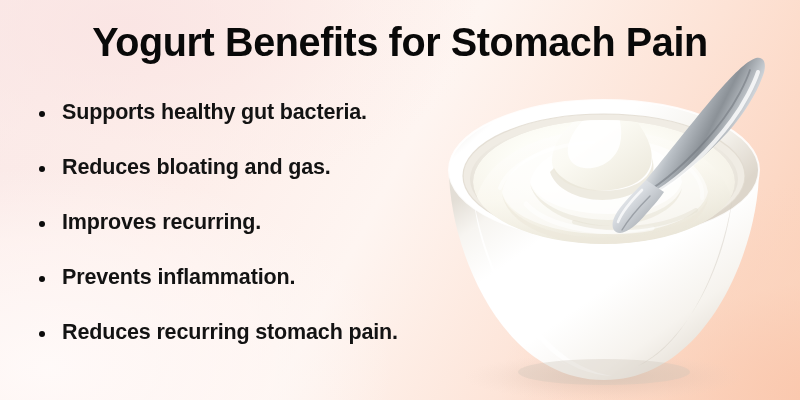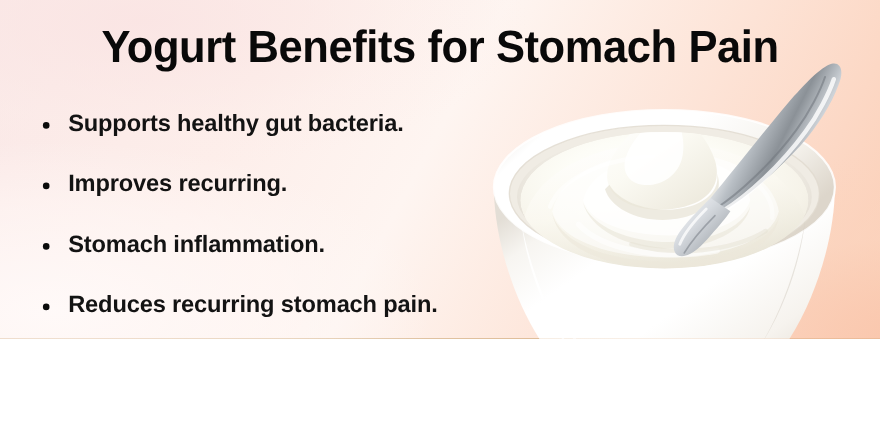--- a/index.html
+++ b/index.html
@@ -9,21 +9,21 @@
   body {
     width: 800px;
     height: 400px;
     overflow: hidden;
     font-family: "Liberation Sans", sans-serif;
   }
 
   #canvas {
     position: relative;
     width: 800px;
-    height: 308px;
+    height: 400px;
     overflow: hidden;
     background: #a16207;
   }
 
   
   .bg-base {
     position: absolute;
     inset: 0;
     background: linear-gradient(118deg,
                 #fae8e7 0%,
@@ -138,25 +138,29 @@
 
   <div class="title">Yogurt Benefits for Stomach Pain</div>
 
   <ul class="bullets">
     <li class="bullet-row">
       <span class="bullet-dot"></span>
       <span class="bullet-text">Supports healthy gut bacteria.</span>
     </li>
     <li class="bullet-row">
       <span class="bullet-dot"></span>
+      <span class="bullet-text">Reduces bloating and gas.</span>
+    </li>
+    <li class="bullet-row">
+      <span class="bullet-dot"></span>
       <span class="bullet-text">Improves recurring.</span>
     </li>
     <li class="bullet-row">
       <span class="bullet-dot"></span>
-      <span class="bullet-text">Stomach inflammation.</span>
+      <span class="bullet-text">Prevents inflammation.</span>
     </li>
     <li class="bullet-row">
       <span class="bullet-dot"></span>
       <span class="bullet-text">Reduces recurring stomach pain.</span>
     </li>
   </ul>
 
   <div class="bowl-art">
     <svg viewBox="0 0 386 350" xmlns="http://www.w3.org/2000/svg">
       <defs>

